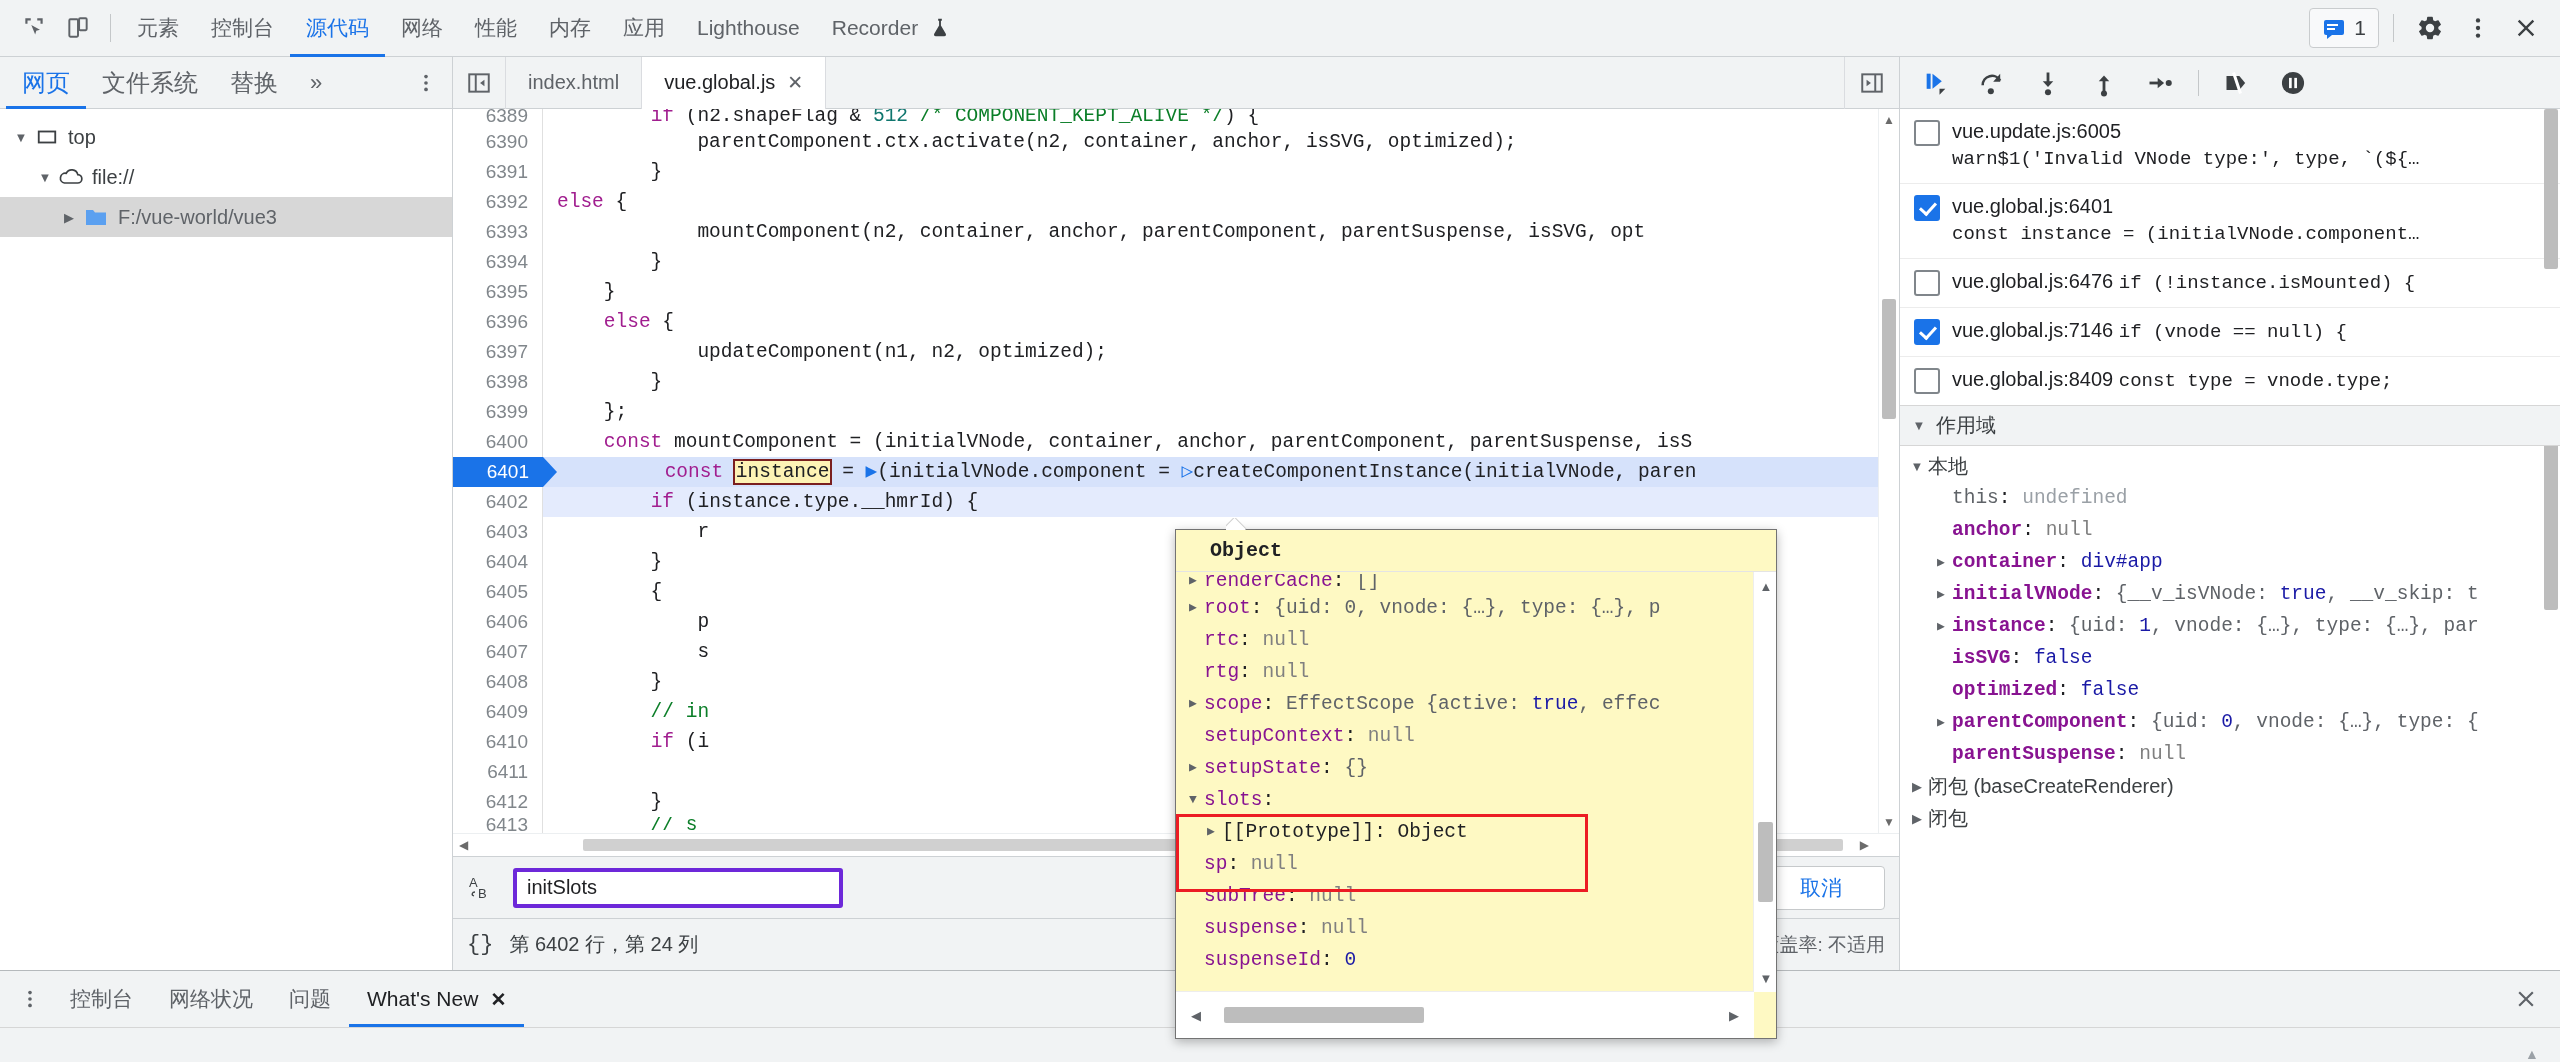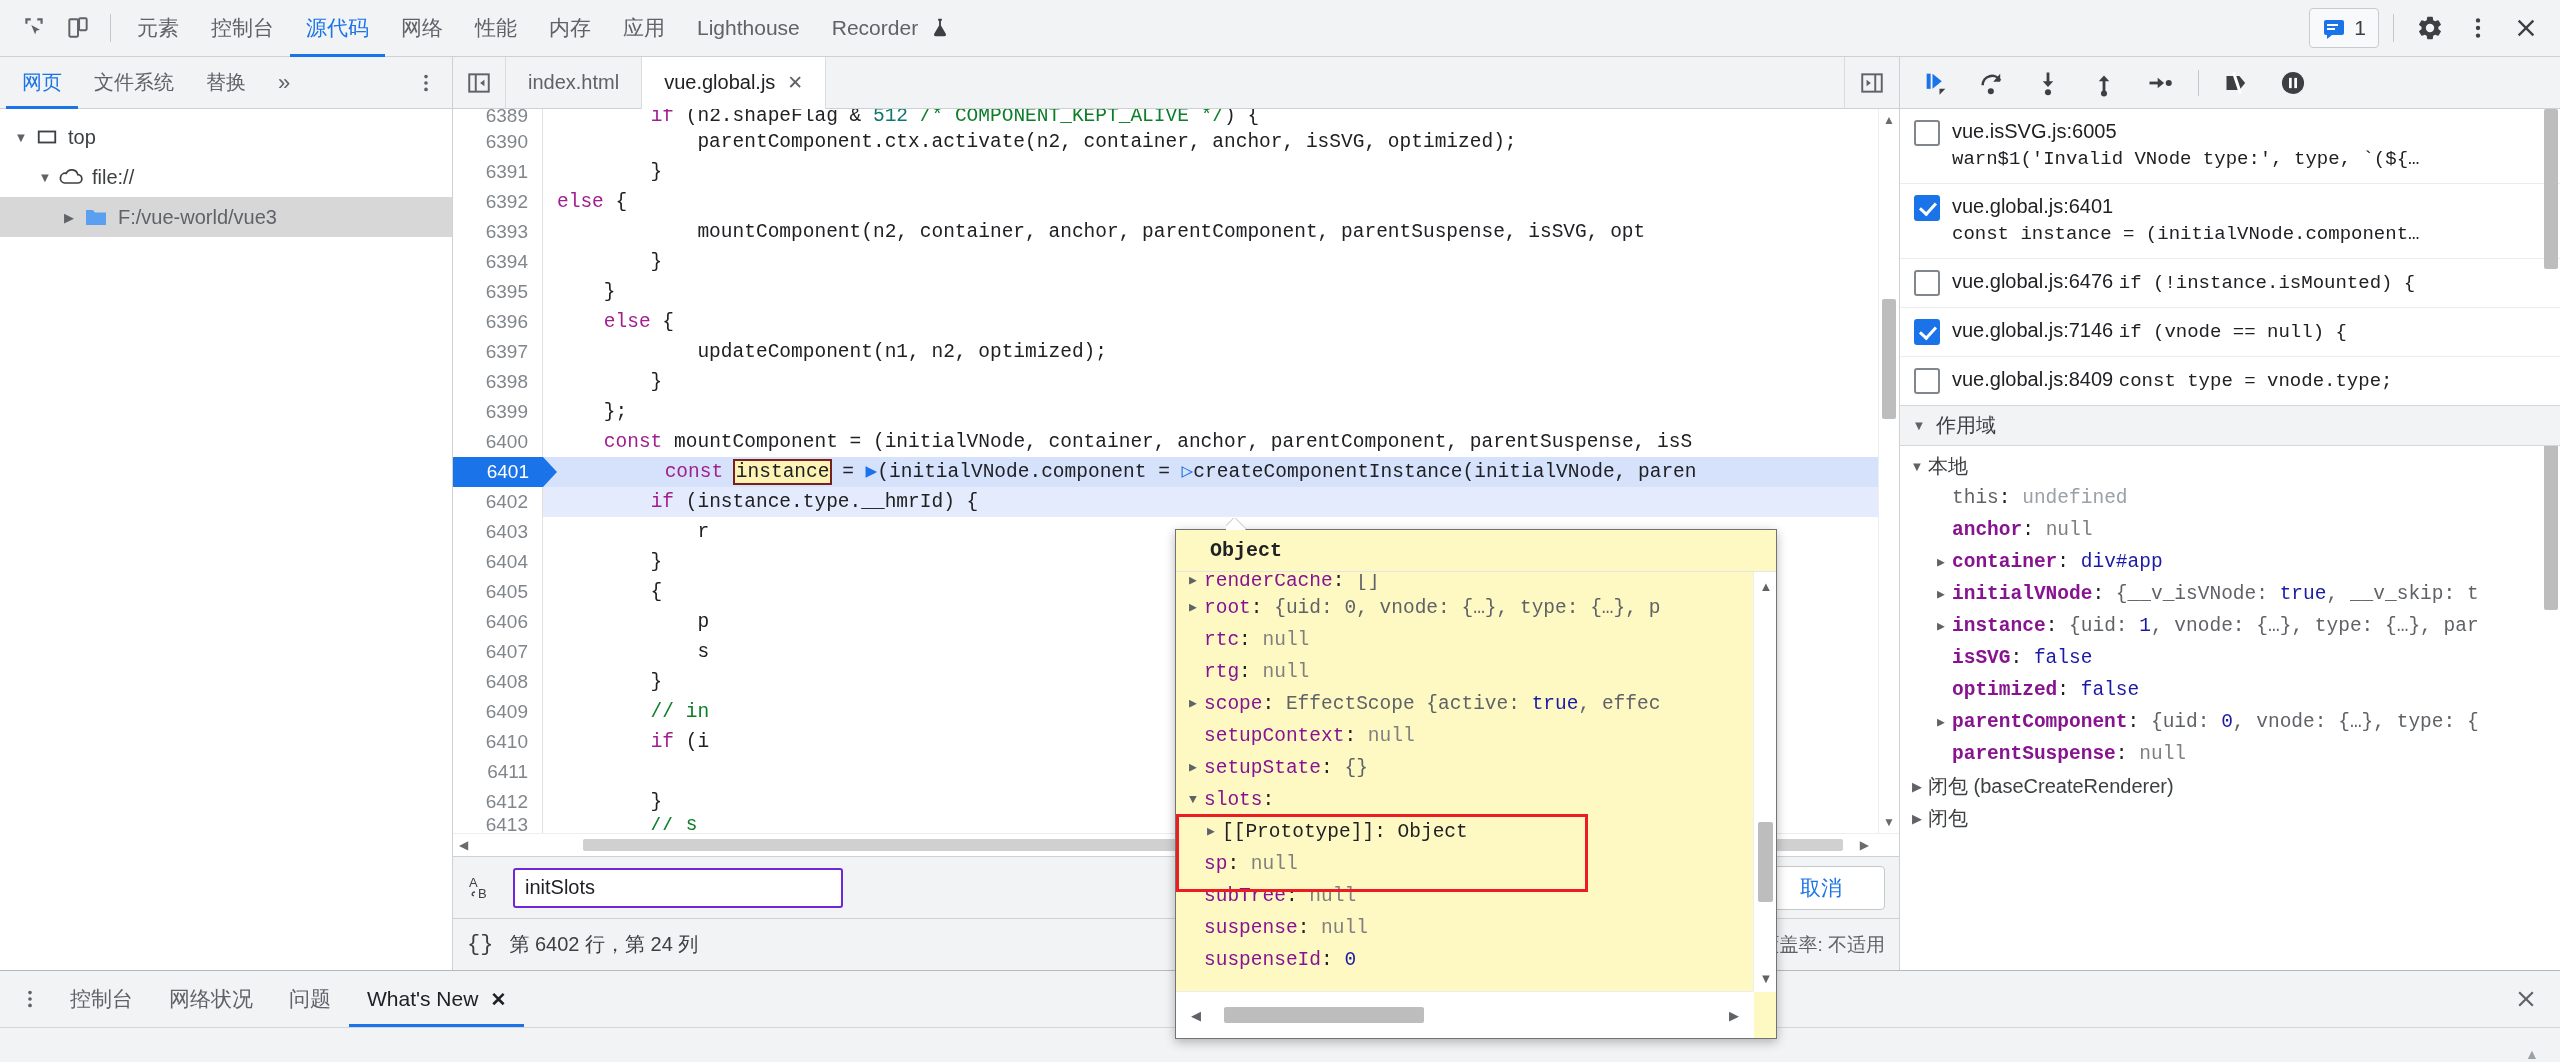--- a/index.html
+++ b/index.html
@@ -42,21 +42,21 @@
 
   
   #work{display:flex;width:2560px;height:913px;}
   
   #navigator{width:452px;flex:0 0 452px;border-right:1px solid #cdd1d4;background:#fff;display:flex;flex-direction:column;}
   #nav-tabs{
     height:52px;background:#f1f3f4;border-bottom:1px solid #cdd1d4;
     display:flex;align-items:center;padding:0 6px;box-sizing:border-box;position:relative;
   }
   .nav-tab{
-    height:52px;display:flex;align-items:center;padding:0 16px;font-size:20px;color:#5f6368;
+    height:52px;display:flex;align-items:center;padding:0 16px;font-size:24px;color:#5f6368;
     cursor:pointer;position:relative;box-sizing:border-box;white-space:nowrap;
   }
   .nav-tab.active{color:#1a73e8;}
   .nav-tab.active:after{content:"";position:absolute;left:0;right:0;bottom:0;height:3px;background:#1a73e8;}
   .nav-more{margin-left:auto;width:40px;height:40px;display:flex;align-items:center;justify-content:center;cursor:pointer;}
   #nav-tree{flex:1;padding-top:8px;font-size:20px;color:#3c4043;overflow:hidden;}
   .tree-row{display:flex;align-items:center;height:40px;cursor:pointer;white-space:nowrap;}
   .tree-row.selected{background:#d7d7d7;}
   .tw{width:22px;height:22px;display:flex;align-items:center;justify-content:center;flex:0 0 auto;color:#5f6368;font-size:13px;}
 
@@ -107,21 +107,21 @@
   
   #code-hscroll{height:22px;background:#fff;border-top:1px solid #eceff1;display:flex;align-items:center;position:relative;}
   #code-hthumb{position:absolute;left:130px;height:12px;width:1260px;background:#d0d0d0;border-radius:2px;}
 
   
   #search-bar{
     height:62px;background:#f1f3f4;border-top:1px solid #cdd1d4;display:flex;align-items:center;
     padding:0 14px;gap:14px;box-sizing:border-box;
   }
   #search-input{
-    width:330px;height:40px;border:2px solid #6d28d9;border-radius:3px;background:#fff;
+    width:330px;height:40px;border:4px solid #6d28d9;border-radius:3px;background:#fff;
     font-size:20px;color:#202124;padding:0 10px;box-sizing:border-box;font-family:"Liberation Sans",sans-serif;
   }
   .search-meta{margin-left:auto;display:flex;align-items:center;gap:10px;}
   .matches{font-size:20px;color:#3c4043;white-space:nowrap;}
   .arrow-btn{width:40px;height:40px;border:1px solid #c4c7c9;background:#fff;display:flex;align-items:center;justify-content:center;cursor:pointer;font-size:18px;color:#3c4043;}
   .toggle-btn{width:44px;height:40px;display:flex;align-items:center;justify-content:center;cursor:pointer;font-size:20px;color:#3c4043;}
   #cancel-btn{
     height:44px;min-width:128px;padding:0 22px;border:1px solid #c6c9cb;border-radius:4px;background:#fff;
     color:#1a73e8;font-size:21px;cursor:pointer;font-family:"Liberation Sans",sans-serif;
   }
@@ -654,21 +654,21 @@
             <rect x="8.6" y="7.6" width="2.3" height="8.8" fill="#fff"></rect>
             <rect x="13.1" y="7.6" width="2.3" height="8.8" fill="#fff"></rect>
           </svg>
       </div>
     </div>
 
     <div id="bp-list" style="position:relative">
       <div class="bp-row">
         <span class="bp-check"></span>
         <span class="bp-txt">
-          <span class="bp-loc">vue.isSVG.js:6005</span>
+          <span class="bp-loc">vue.update.js:6005</span>
           <span class="bp-snip">warn$1('Invalid VNode type:', type, `(${…</span>
         </span>
       </div>
       <div class="bp-row">
         <span class="bp-check checked"></span>
         <span class="bp-txt">
           <span class="bp-loc">vue.global.js:6401</span>
           <span class="bp-snip">const instance = (initialVNode.component…</span>
         </span>
       </div>

